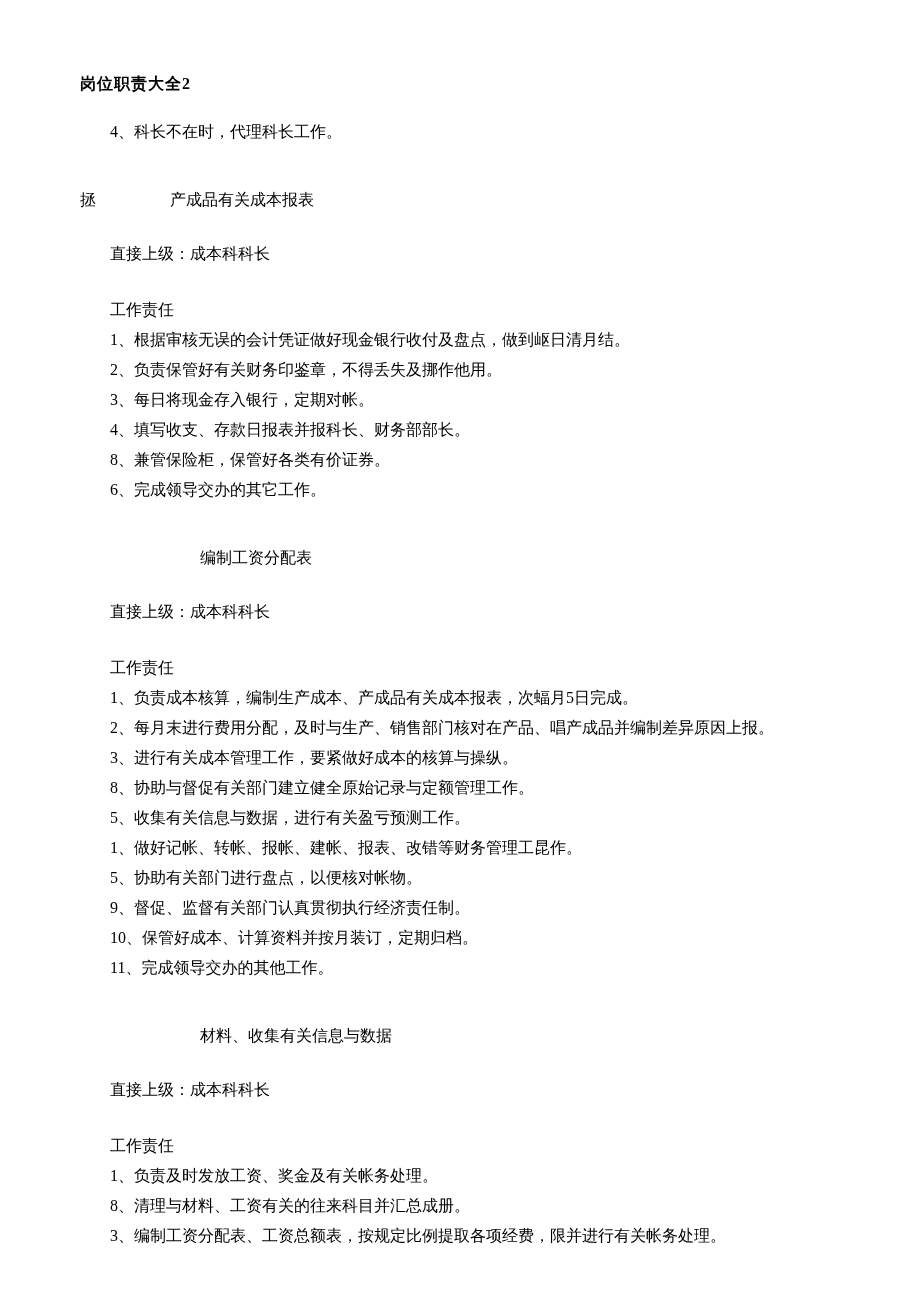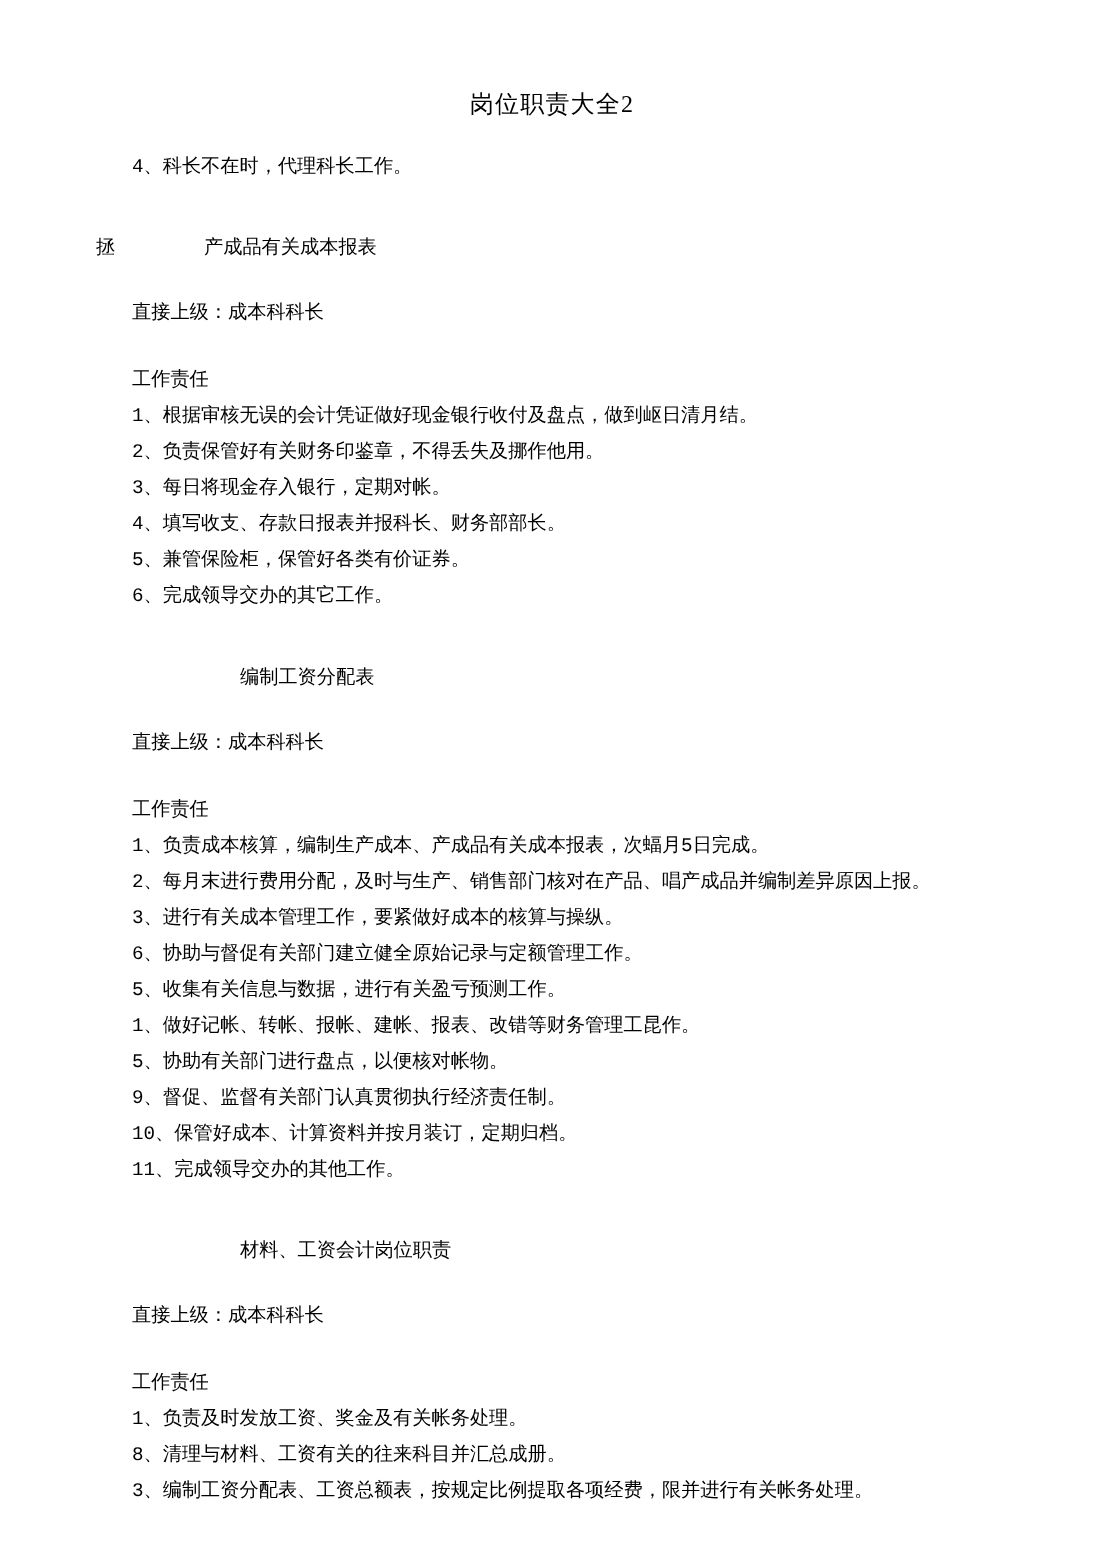--- a/index.html
+++ b/index.html
@@ -7,27 +7,27 @@
       width: 920px;
       height: 1301px;
       background: #fff;
       font-family: "SimSun", "宋体", serif;
       color: #000;
       padding: 70px 80px 40px 80px;
       font-size: 16px;
       line-height: 1.75;
     }
     .title {
-      text-align: center;
-      font-size: 20px;
-      font-weight: normal;
+      text-align: left;
+      font-size: 16px;
+      font-weight: bold;
       margin-bottom: 20px;
       letter-spacing: 1px;
     }
-    .content { padding-left: 30px; font-family: Liberation Mono, monospace; }
+    .content { padding-left: 30px; }
     .line { margin-bottom: 2px; }
     .section-title { text-align: left; margin-left: 90px; }
     .spacer { height: 26px; }
     .spacer-half { height: 12px; }
     .left-marker {
       position: relative;
       margin-left: -30px;
     }
     .left-marker .marker {
       position: absolute;
@@ -52,44 +52,44 @@
     <div class="sect-title">产成品有关成本报表</div>
   </div>
   <div class="spacer"></div>
   <div class="line">直接上级：成本科科长</div>
   <div class="spacer"></div>
   <div class="line">工作责任</div>
   <div class="line">1、根据审核无误的会计凭证做好现金银行收付及盘点，做到岖日清月结。</div>
   <div class="line">2、负责保管好有关财务印鉴章，不得丢失及挪作他用。</div>
   <div class="line">3、每日将现金存入银行，定期对帐。</div>
   <div class="line">4、填写收支、存款日报表并报科长、财务部部长。</div>
-  <div class="line">5、兼管保险柜，保管好各类有价证券。</div>
+  <div class="line">8、兼管保险柜，保管好各类有价证券。</div>
   <div class="line">6、完成领导交办的其它工作。</div>
 
   <div class="spacer"></div>
   <div class="spacer-half"></div>
   <div class="section-title">编制工资分配表</div>
   <div class="spacer"></div>
   <div class="line">直接上级：成本科科长</div>
   <div class="spacer"></div>
   <div class="line">工作责任</div>
   <div class="line">1、负责成本核算，编制生产成本、产成品有关成本报表，次蝠月5日完成。</div>
   <div class="line">2、每月末进行费用分配，及时与生产、销售部门核对在产品、唱产成品并编制差异原因上报。</div>
   <div class="line">3、进行有关成本管理工作，要紧做好成本的核算与操纵。</div>
-  <div class="line">6、协助与督促有关部门建立健全原始记录与定额管理工作。</div>
+  <div class="line">8、协助与督促有关部门建立健全原始记录与定额管理工作。</div>
   <div class="line">5、收集有关信息与数据，进行有关盈亏预测工作。</div>
   <div class="line">1、做好记帐、转帐、报帐、建帐、报表、改错等财务管理工昆作。</div>
   <div class="line">5、协助有关部门进行盘点，以便核对帐物。</div>
   <div class="line">9、督促、监督有关部门认真贯彻执行经济责任制。</div>
   <div class="line">10、保管好成本、计算资料并按月装订，定期归档。</div>
   <div class="line">11、完成领导交办的其他工作。</div>
 
   <div class="spacer"></div>
   <div class="spacer-half"></div>
-  <div class="section-title">材料、工资会计岗位职责</div>
+  <div class="section-title">材料、收集有关信息与数据</div>
   <div class="spacer"></div>
   <div class="line">直接上级：成本科科长</div>
   <div class="spacer"></div>
   <div class="line">工作责任</div>
   <div class="line">1、负责及时发放工资、奖金及有关帐务处理。</div>
   <div class="line">8、清理与材料、工资有关的往来科目并汇总成册。</div>
   <div class="line">3、编制工资分配表、工资总额表，按规定比例提取各项经费，限并进行有关帐务处理。</div>
 </div>
 
 </body></html>

